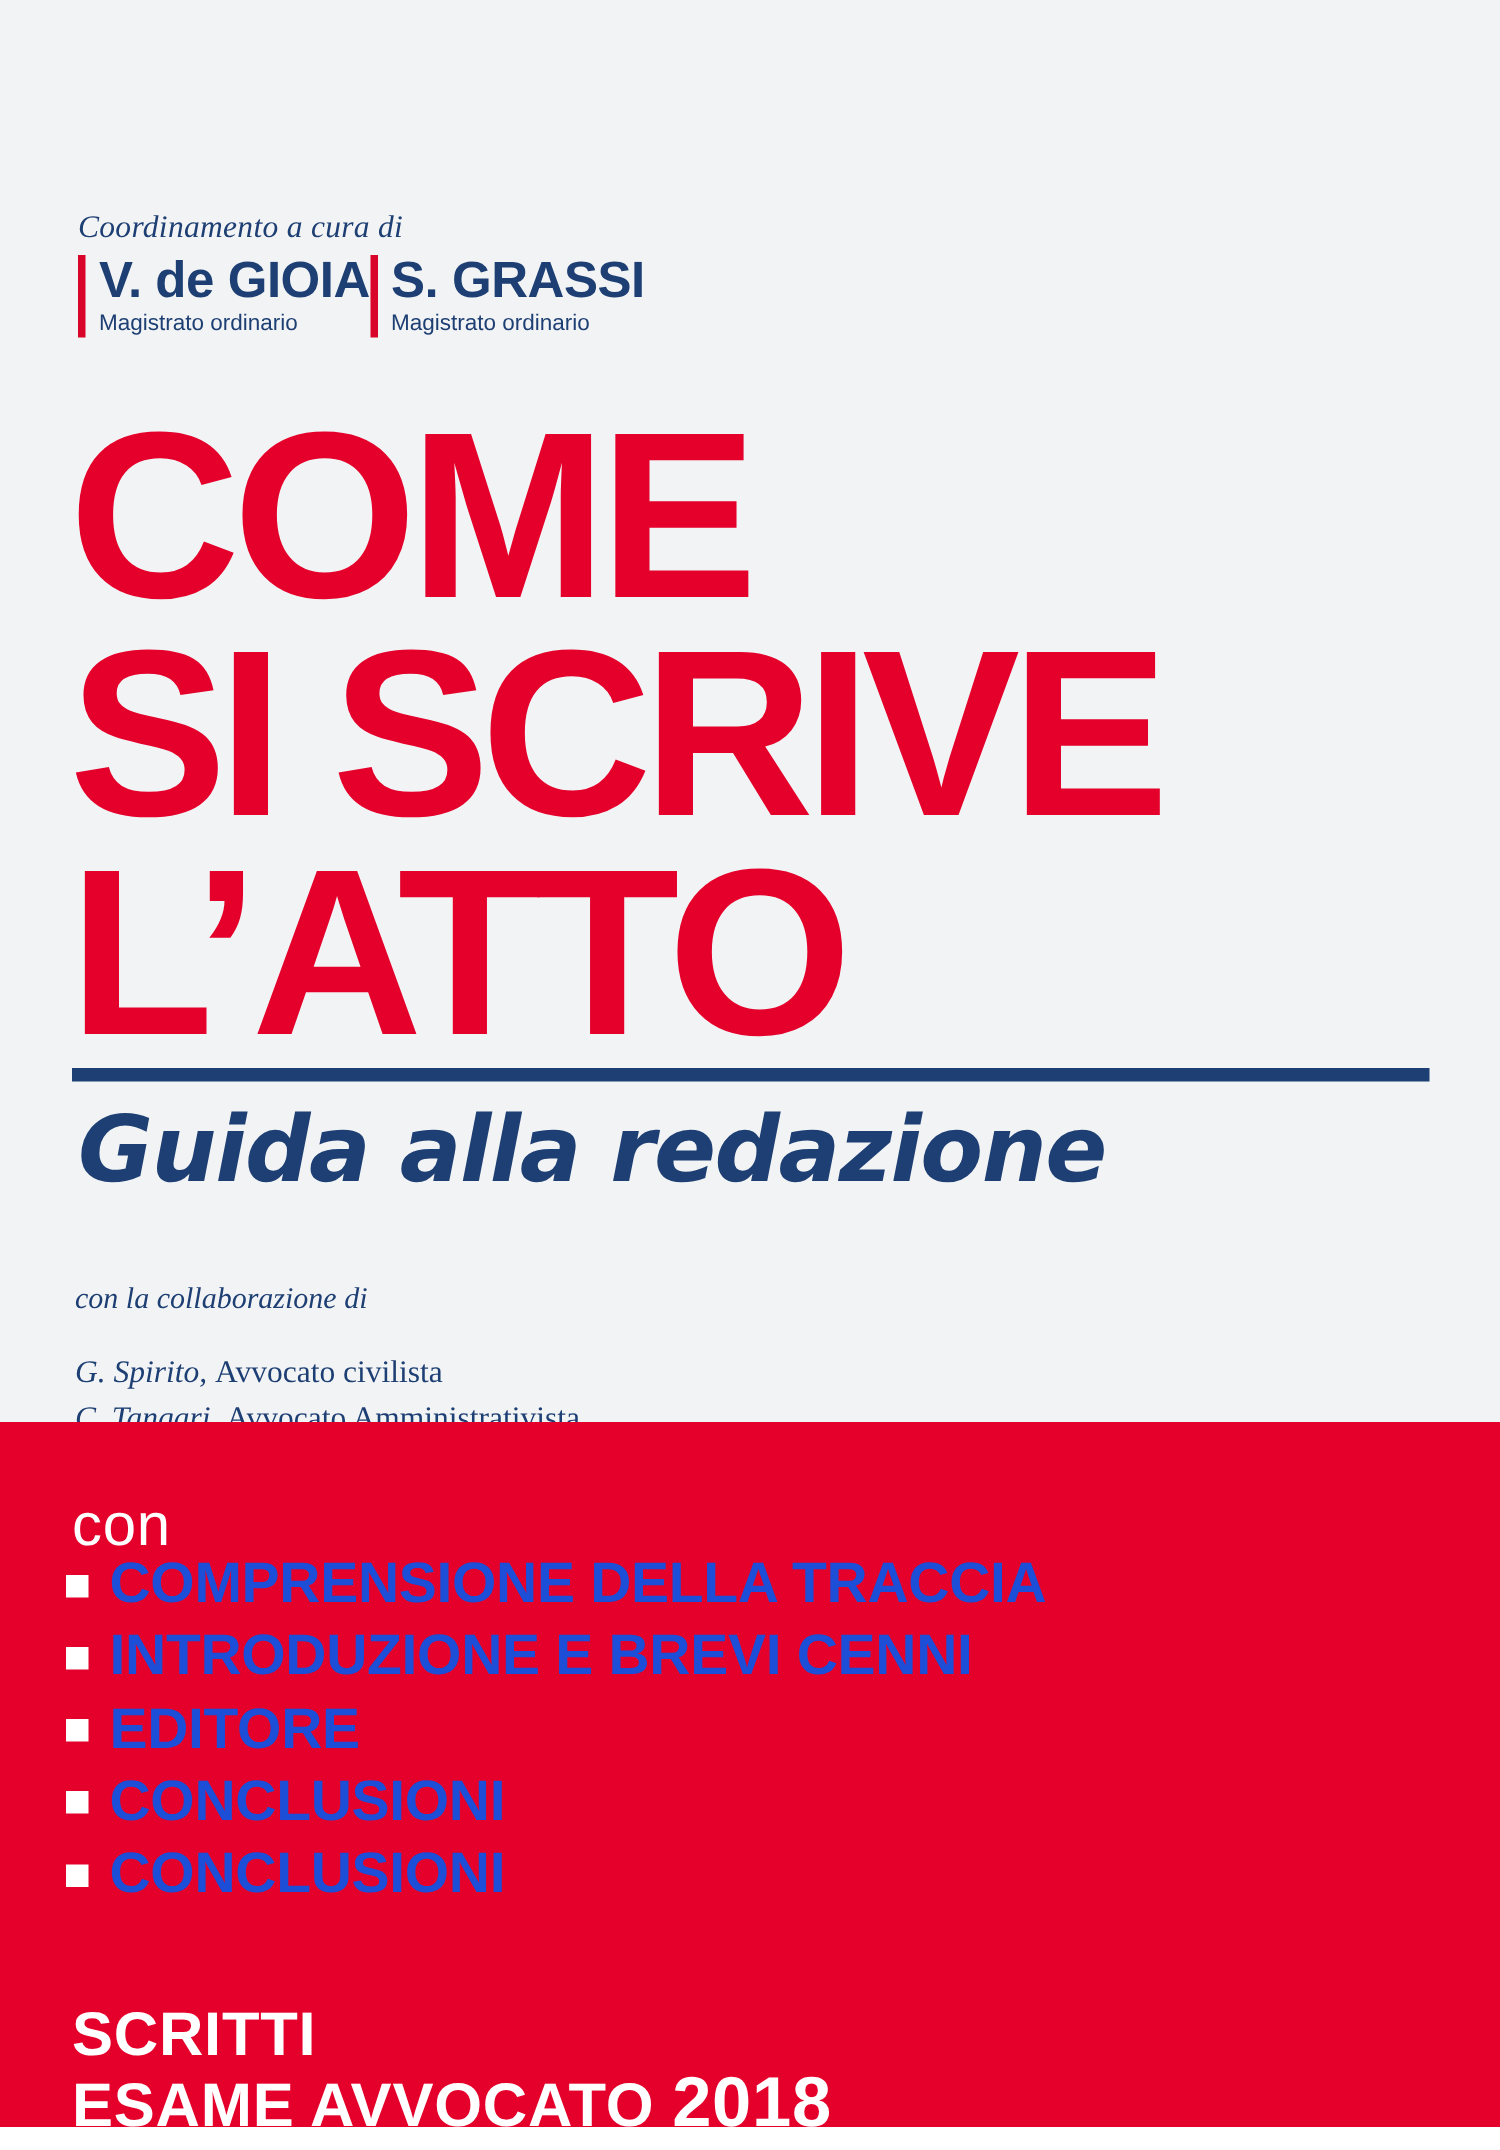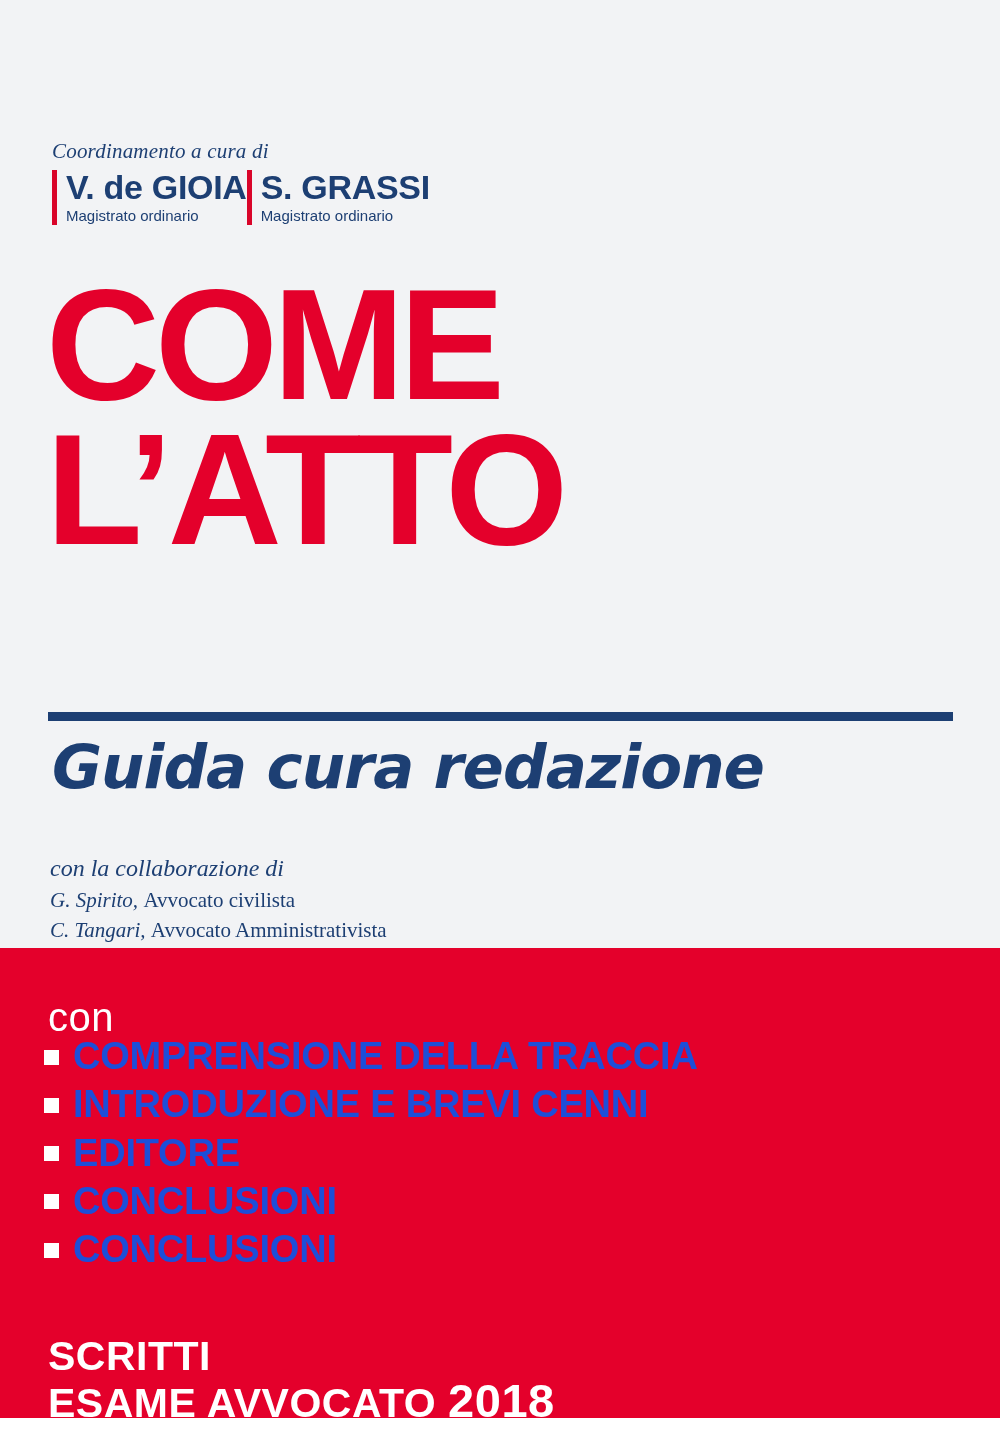--- a/index.html
+++ b/index.html
@@ -101,22 +101,22 @@
   
   .collab {
     position: absolute;
     left: 50px;
     top: 855px;
     color: #1d3f73;
   }
   .collab-label {
     font-family: "Liberation Serif", serif;
     font-style: italic;
-    font-size: 24px;
-    margin-bottom: 3px;
+    font-size: 20px;
+    margin-bottom: 21px;
   }
   .collab-person {
     font-size: 19px;
     line-height: 1.45;
     white-space: nowrap;
   }
   .collab-person .nm {
     font-family: "Liberation Serif", serif;
     font-weight: normal;
     font-style: italic;
@@ -238,26 +238,27 @@
       <div class="author-rule"></div>
       <div class="author-text">
         <div class="author-name">S. GRASSI</div>
         <div class="author-role">Magistrato ordinario</div>
       </div>
     </div>
   </div>
 
   <div class="title">
     <span class="line line1">COME</span>
+    <span class="line line2">SI SCRIVE</span>
     <span class="line line3">L’ATTO</span>
   </div>
 
   <div class="title-rule"></div>
 
-  <div class="subtitle">Guida cura redazione</div>
+  <div class="subtitle">Guida alla redazione</div>
 
   <div class="collab">
     <div class="collab-label">con la collaborazione di</div>
     <div class="collab-person">
       <span class="nm">G. Spirito,</span>
       <span class="rl">Avvocato civilista</span>
     </div>
     <div class="collab-person">
       <span class="nm">C. Tangari,</span>
       <span class="rl">Avvocato Amministrativista</span>

